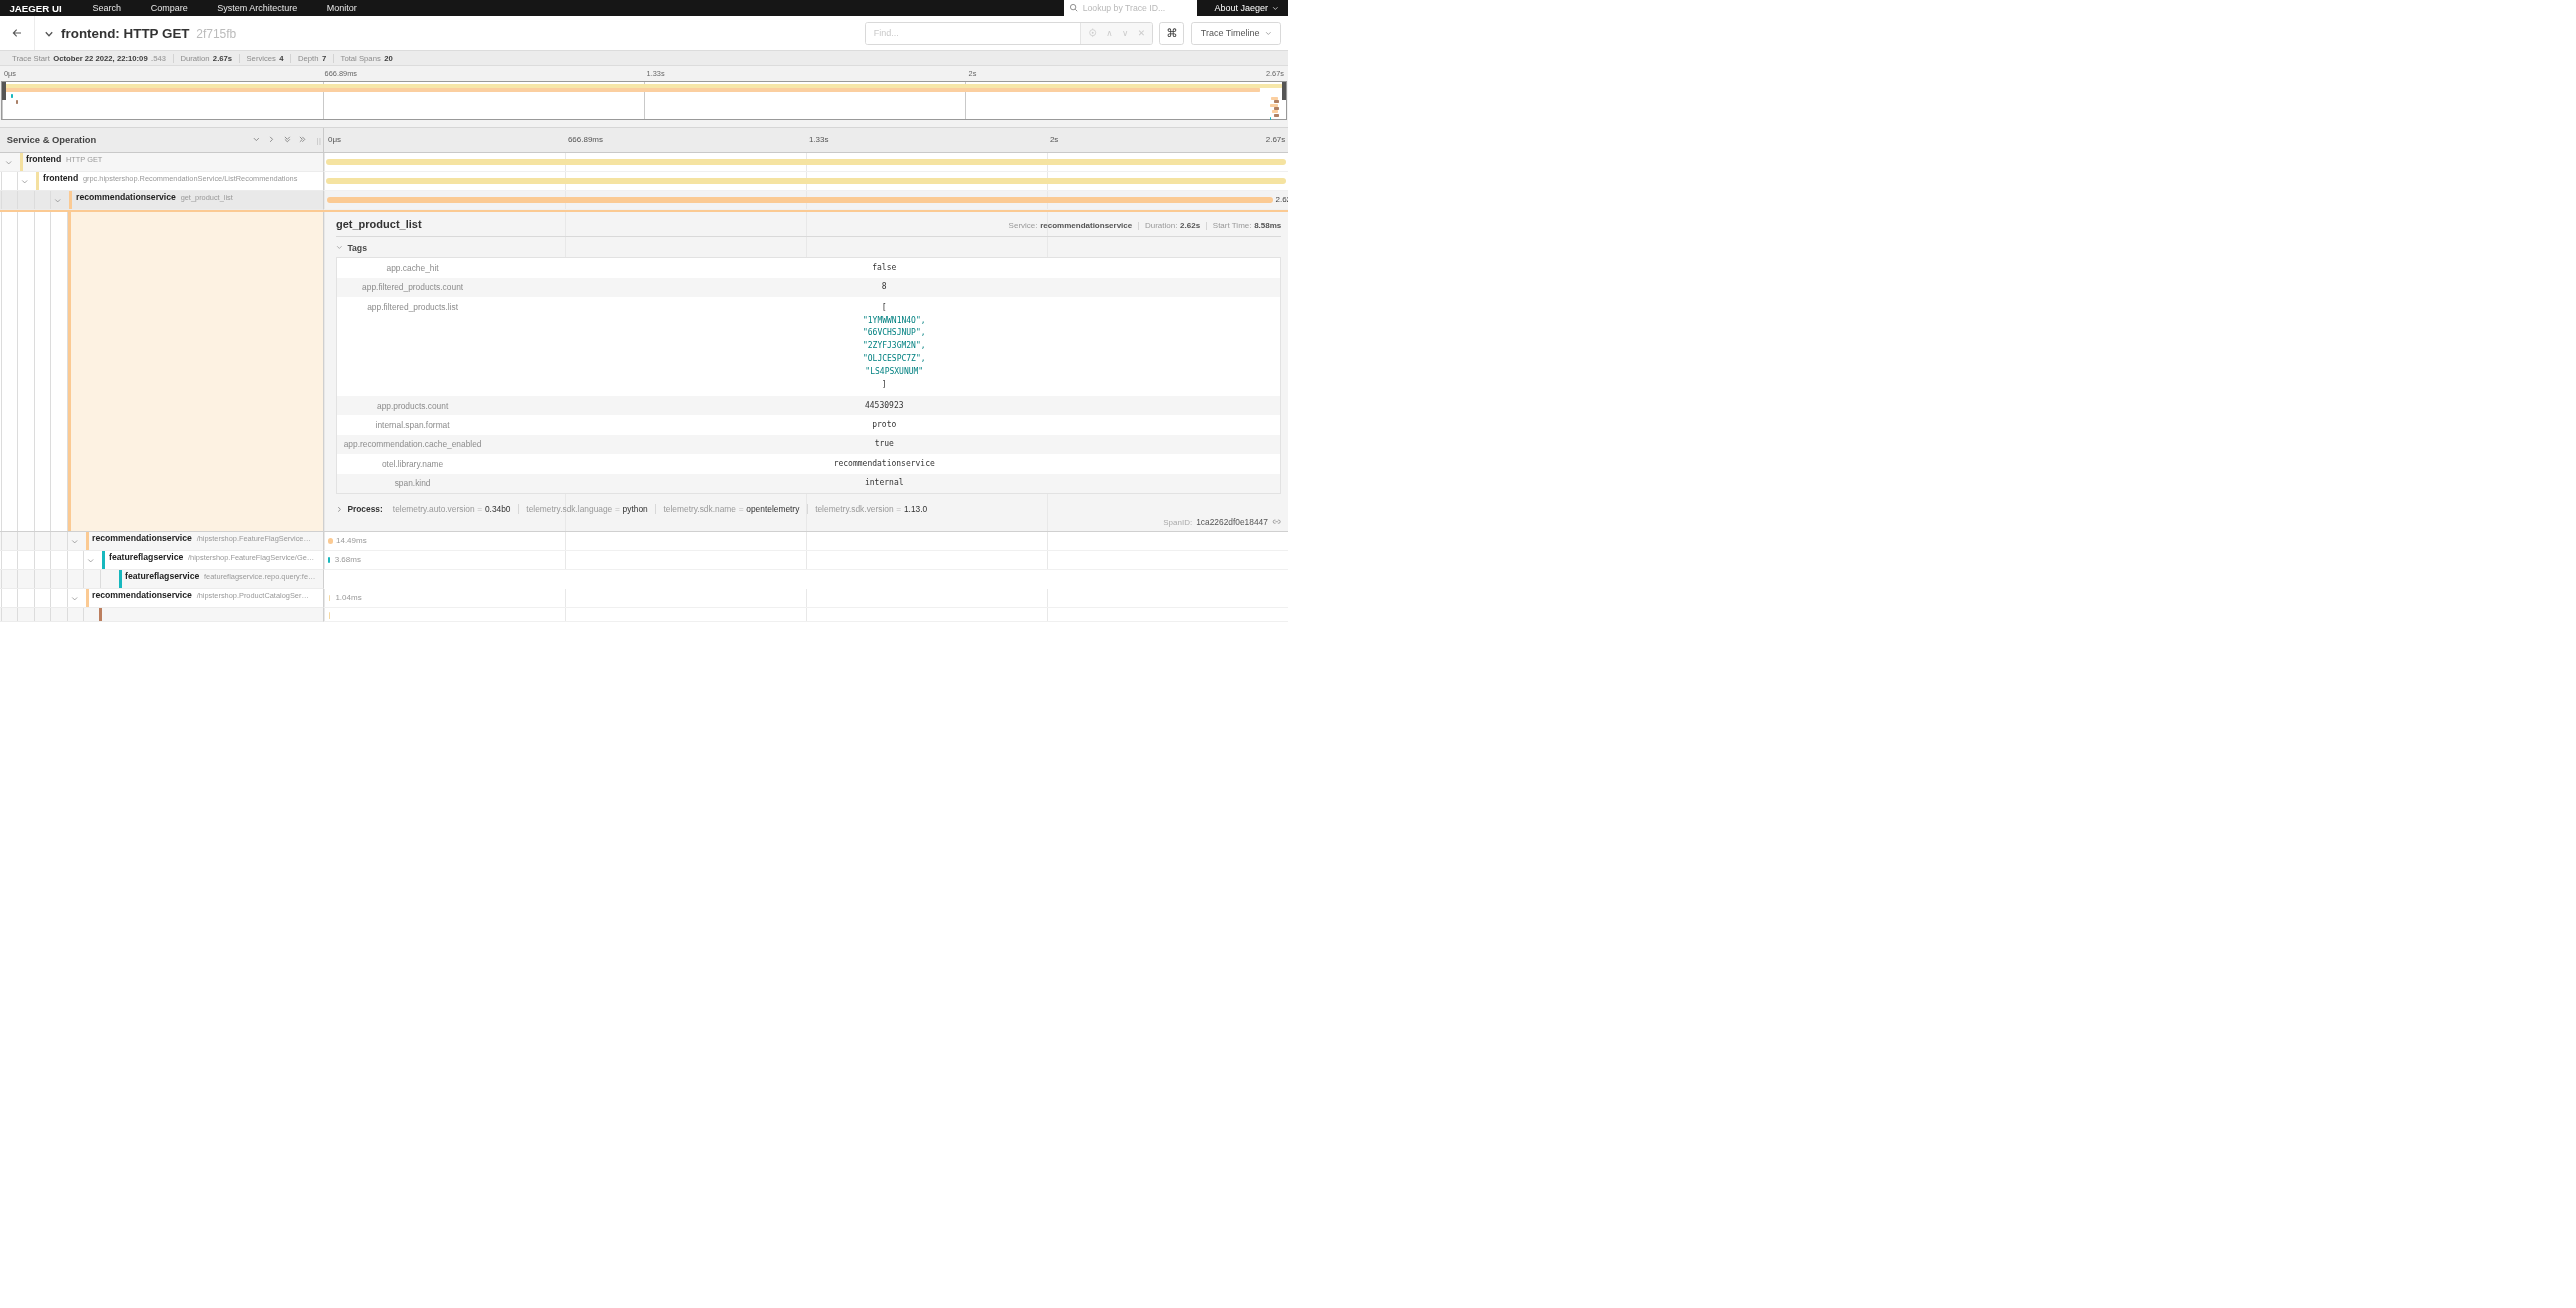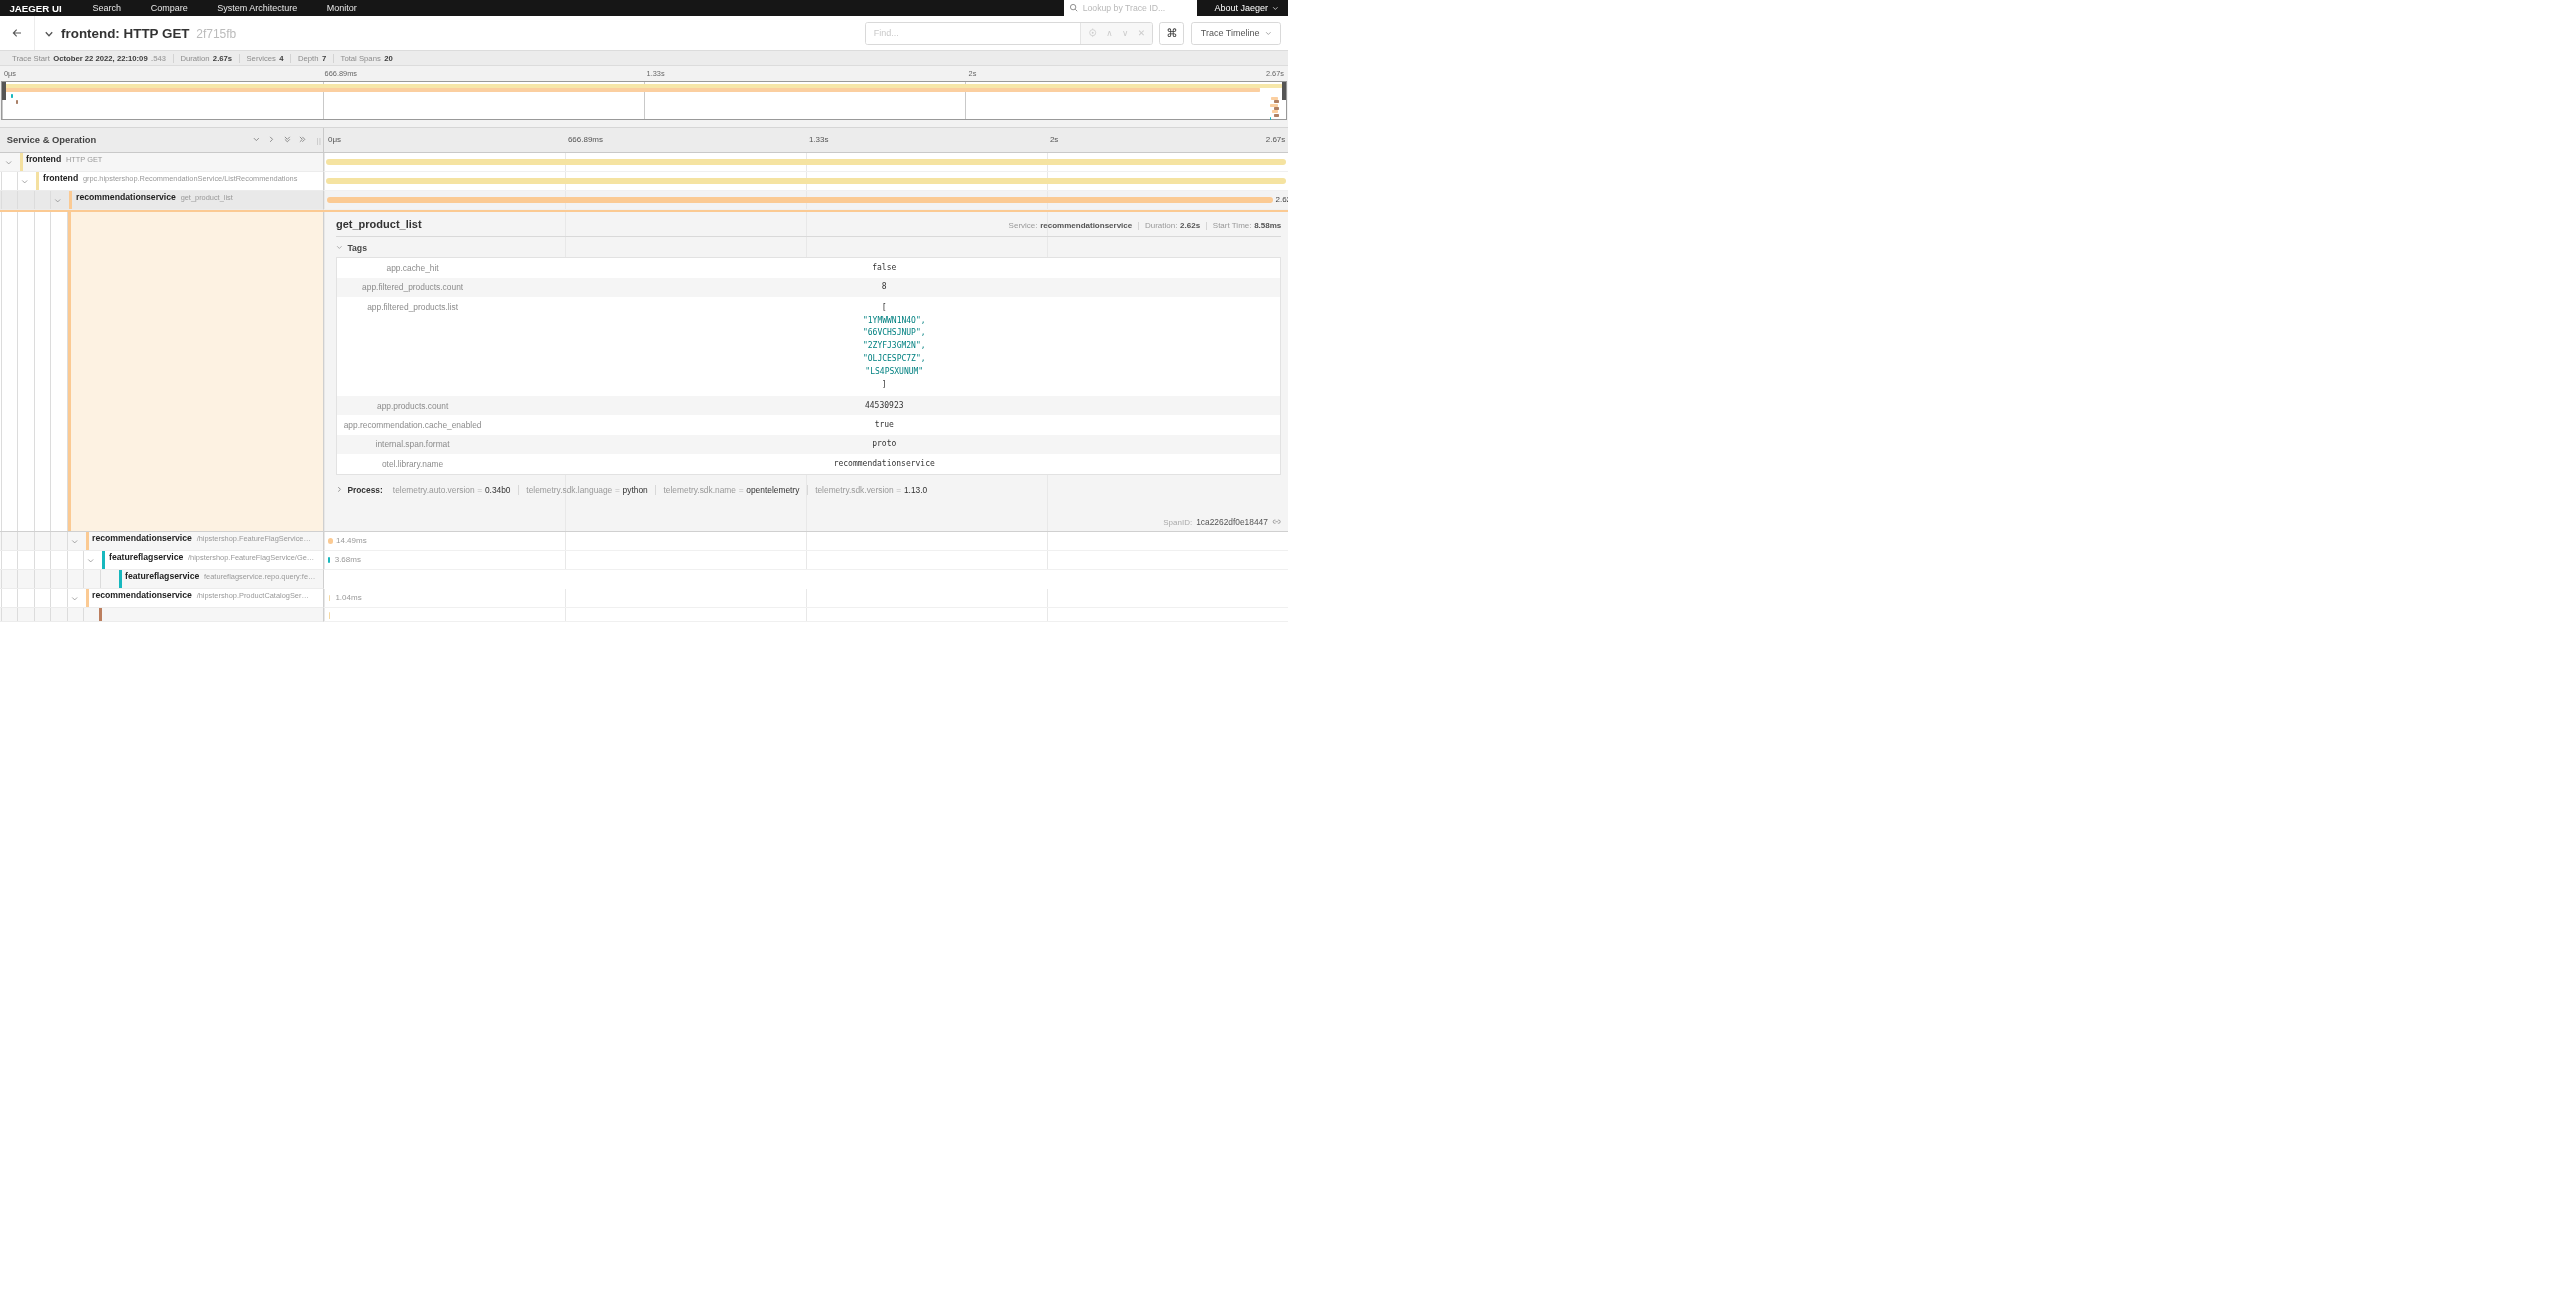--- a/index.html
+++ b/index.html
@@ -346,30 +346,34 @@
               <span class="json-line ind v-str">"OLJCESPC7Z",</span>
               <span class="json-line ind v-str">"LS4PSXUNUM"</span>
               <span class="json-line">]</span>
             </td>
           </tr>
           <tr>
             <td class="k">app.products.count</td>
             <td class="v v-num">44530923</td>
           </tr>
           <tr>
+            <td class="k">internal.span.format</td>
+            <td class="v v-str">proto</td>
+          </tr>
+          <tr>
             <td class="k">app.recommendation.cache_enabled</td>
             <td class="v v-bool">true</td>
           </tr>
           <tr>
-            <td class="k">internal.span.format</td>
-            <td class="v v-str">proto</td>
-          </tr>
-          <tr>
             <td class="k">otel.library.name</td>
             <td class="v v-str">recommendationservice</td>
+          </tr>
+          <tr>
+            <td class="k">span.kind</td>
+            <td class="v v-str">internal</td>
           </tr>
         </tbody>
           </table>
         <div class="proc-row">
           <svg width="6.7" height="6.7" viewBox="0 0 12 12">
               <path d="M4 2l4 4-4 4" fill="none" stroke="#777" stroke-width="1.4"></path>
             </svg>
           <span class="proc-label">Process:</span>
           <span class="proc-item"><span>telemetry.auto.version</span><span class="eq">=</span><b>0.34b0</b></span>
           <span class="proc-item"><span>telemetry.sdk.language</span><span class="eq">=</span><b>python</b></span>

